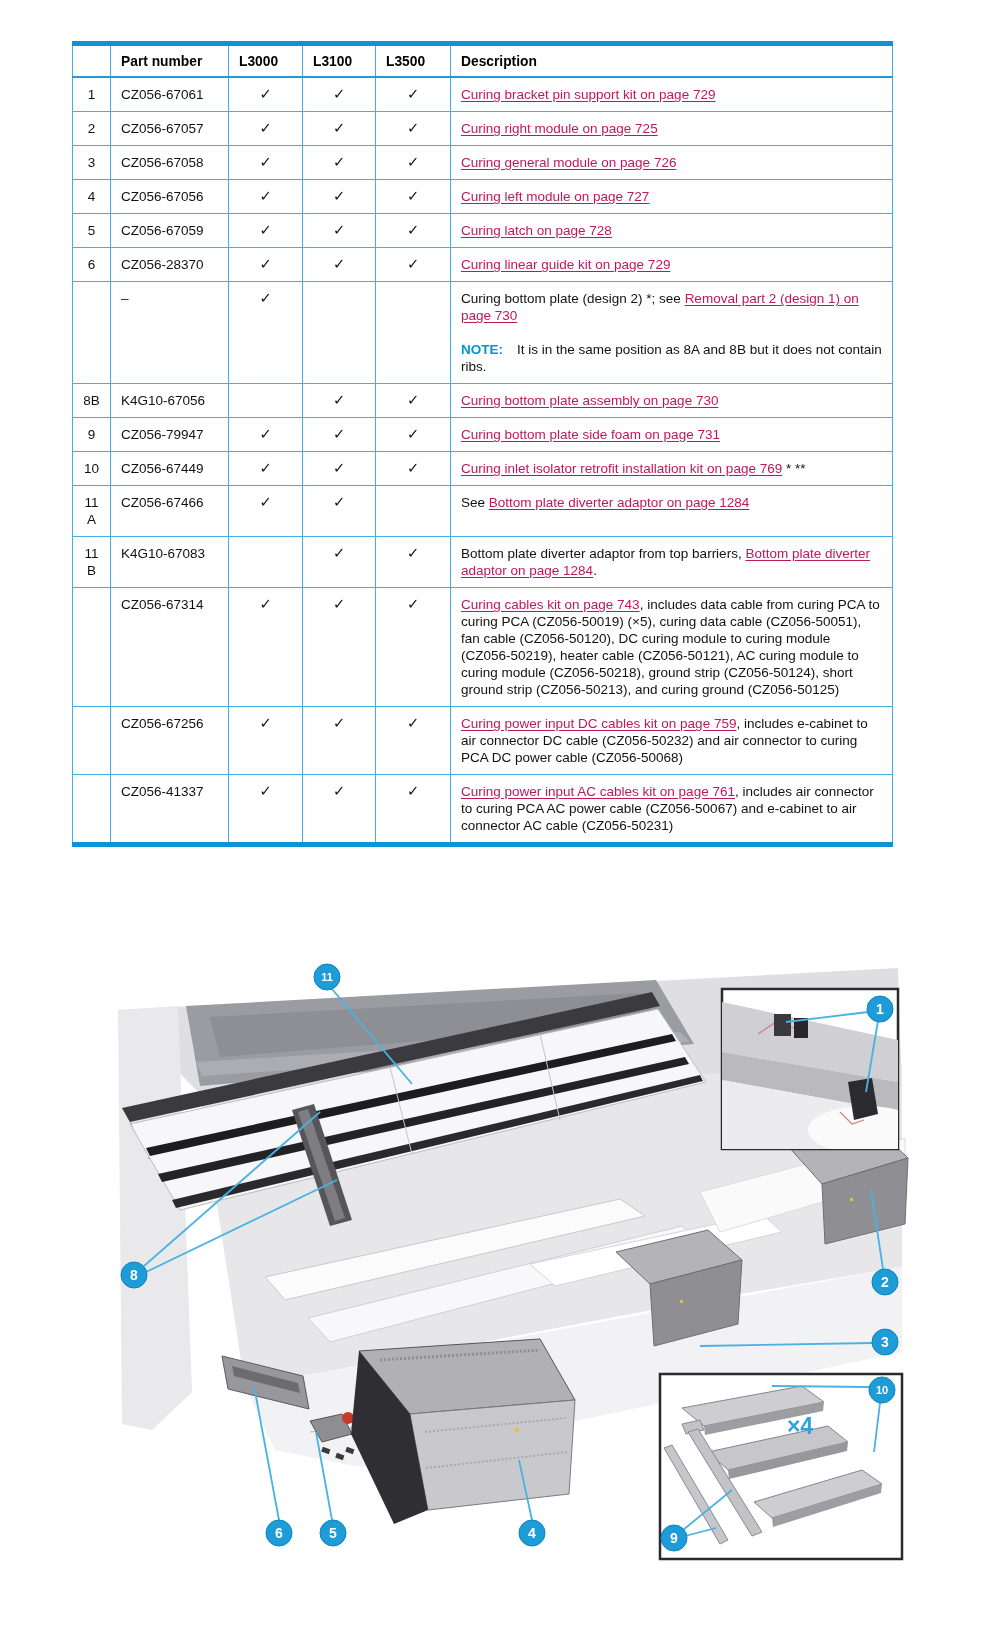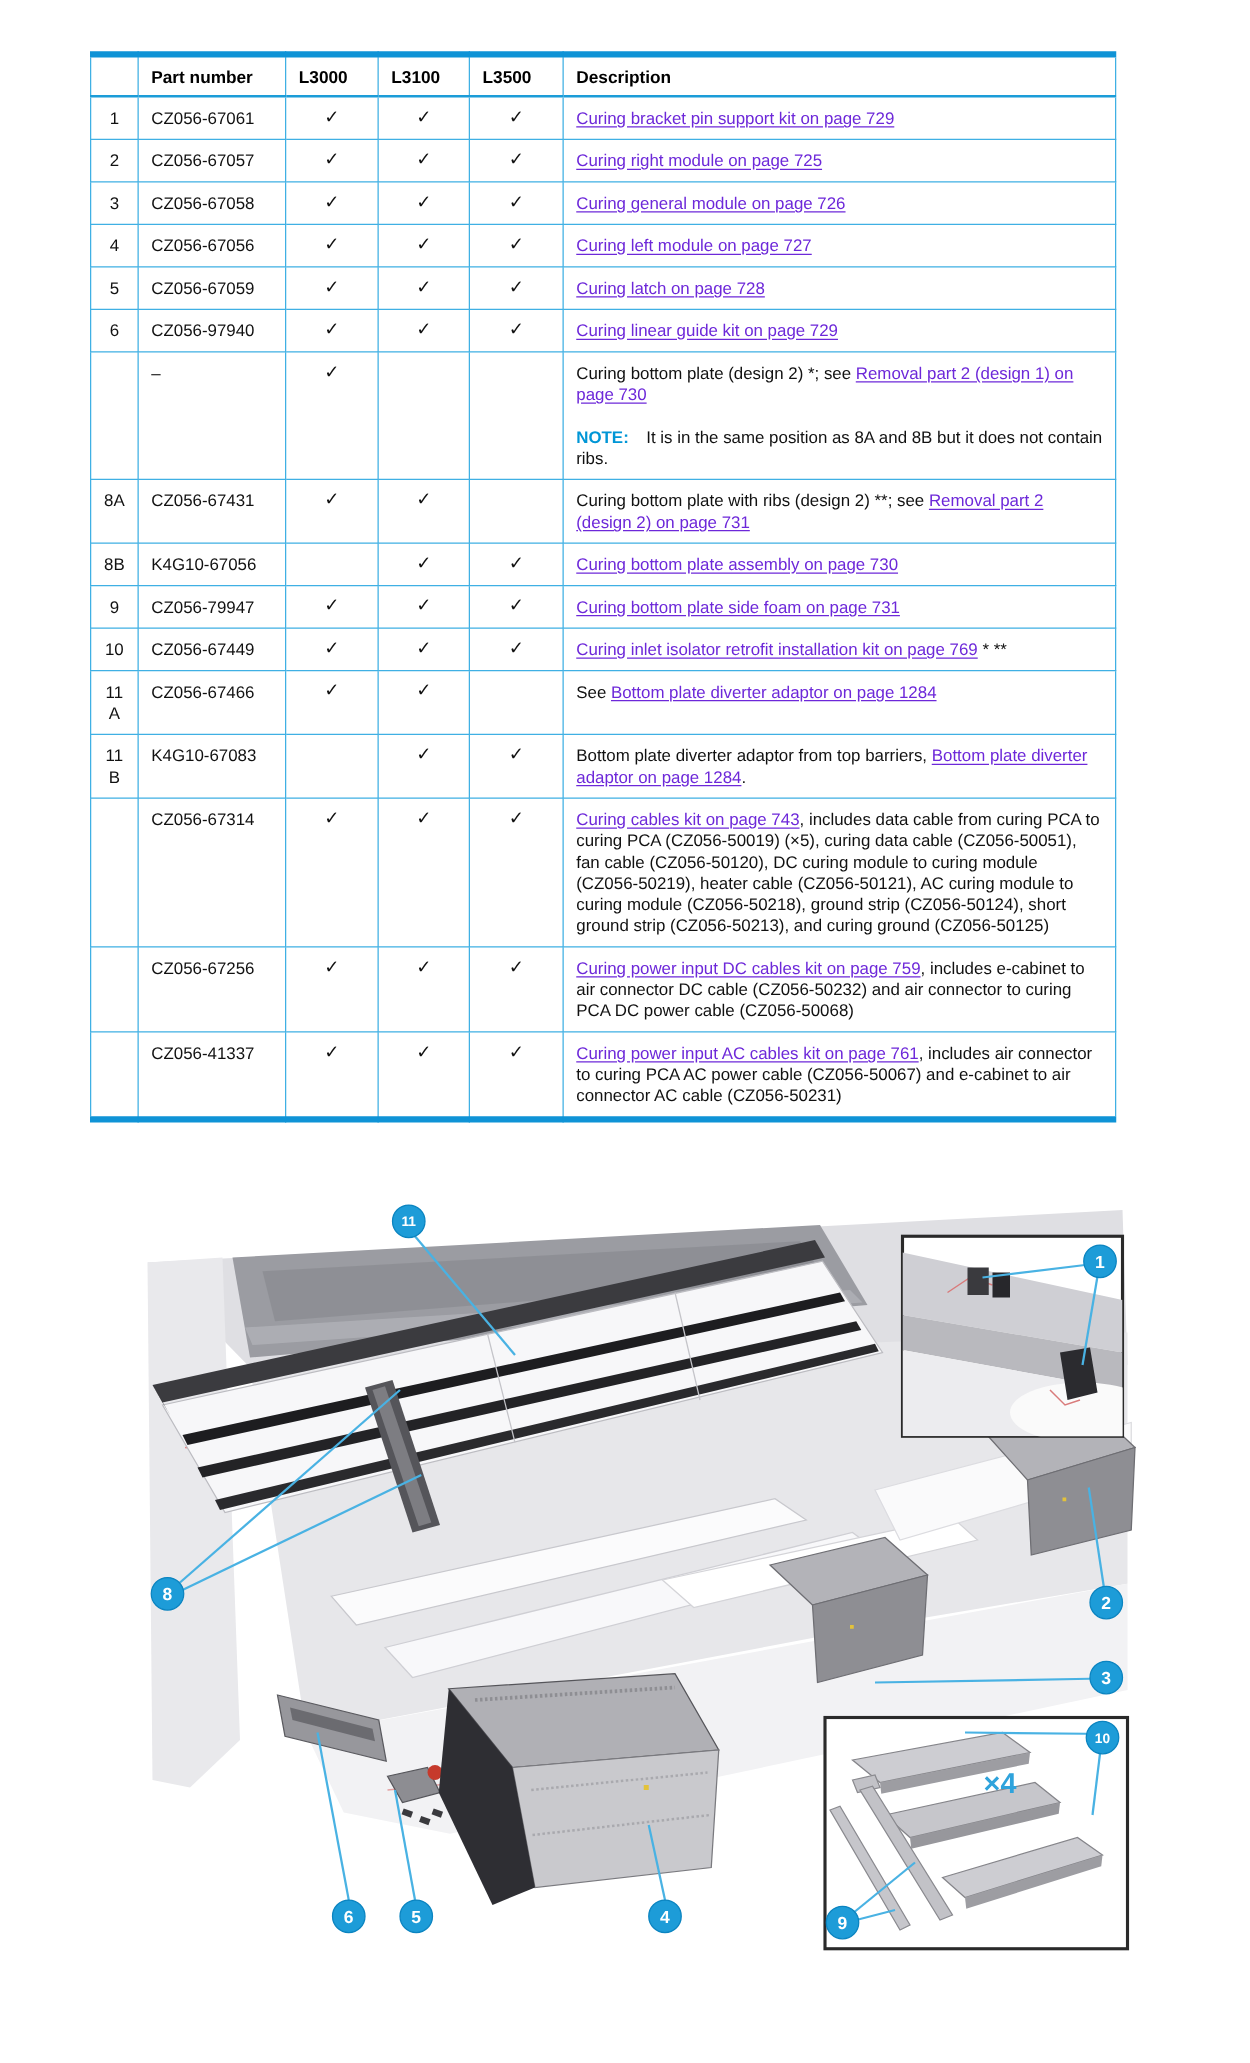--- a/index.html
+++ b/index.html
@@ -22,21 +22,21 @@
   .parts-table thead th{
     font-weight:bold;font-size:13.8px;color:#000;
     border-bottom:2.5px solid #1b9cd8;padding:7px 10px 6px 10px;
   }
   .col-num{width:38px;} .col-part{width:118px;}
   .col-m1{width:74px;} .col-m2{width:73px;} .col-m3{width:75px;}
   td.cnum{text-align:center;white-space:pre-line;padding-left:4px;padding-right:4px;}
   td.ccheck{text-align:center;font-size:14.5px;}
   td.cdesc p{margin:0;}
   td.cdesc p + p{margin-top:17px;}
-  .lnk{color:#6d28d9;text-decoration:underline;text-underline-offset:2px;cursor:pointer;}
+  .lnk{color:#be185d;text-decoration:underline;text-underline-offset:2px;cursor:pointer;}
   .note{color:#0096d6;font-weight:bold;margin-right:14px;text-align:center;}
   
   .diagram-wrap{position:absolute;left:60px;top:935px;width:880px;height:610px;}
   .diagram-wrap svg{display:block;}
   .co-txt{fill:#ffffff;font-weight:bold;font-size:14px;text-anchor:middle;font-family:"Liberation Sans",sans-serif;}
   .co-txt.small{font-size:11px;}
   .mult-txt{fill:#2fa3dc;font-size:23px;font-weight:bold;text-anchor:middle;font-family:"Liberation Sans",sans-serif;}
 </style>
 </head>
 <body>
@@ -108,47 +108,37 @@
           <td class="cpart">CZ056-67059</td>
           <td class="ccheck">✓</td>
           <td class="ccheck">✓</td>
           <td class="ccheck">✓</td>
           <td class="cdesc">
             <p><span class="lnk">Curing latch on page 728</span></p>
           </td>
         </tr>
         <tr>
           <td class="cnum">6</td>
-          <td class="cpart">CZ056-97940</td>
+          <td class="cpart">CZ056-28370</td>
           <td class="ccheck">✓</td>
           <td class="ccheck">✓</td>
           <td class="ccheck">✓</td>
           <td class="cdesc">
             <p><span class="lnk">Curing linear guide kit on page 729</span></p>
           </td>
         </tr>
         <tr>
           <td class="cnum"></td>
           <td class="cpart">–</td>
           <td class="ccheck">✓</td>
           <td class="ccheck"></td>
           <td class="ccheck"></td>
           <td class="cdesc">
             <p><span>Curing bottom plate (design 2) *; see </span><span class="lnk">Removal part 2 (design 1) on page 730</span></p>
             <p><span class="note">NOTE:</span><span>It is in the same position as 8A and 8B but it does not contain ribs.</span></p>
-          </td>
-        </tr>
-        <tr>
-          <td class="cnum">8A</td>
-          <td class="cpart">CZ056-67431</td>
-          <td class="ccheck">✓</td>
-          <td class="ccheck">✓</td>
-          <td class="ccheck"></td>
-          <td class="cdesc">
-            <p><span>Curing bottom plate with ribs (design 2) **; see </span><span class="lnk">Removal part 2 (design 2) on page 731</span></p>
           </td>
         </tr>
         <tr>
           <td class="cnum">8B</td>
           <td class="cpart">K4G10-67056</td>
           <td class="ccheck"></td>
           <td class="ccheck">✓</td>
           <td class="ccheck">✓</td>
           <td class="cdesc">
             <p><span class="lnk">Curing bottom plate assembly on page 730</span></p>

